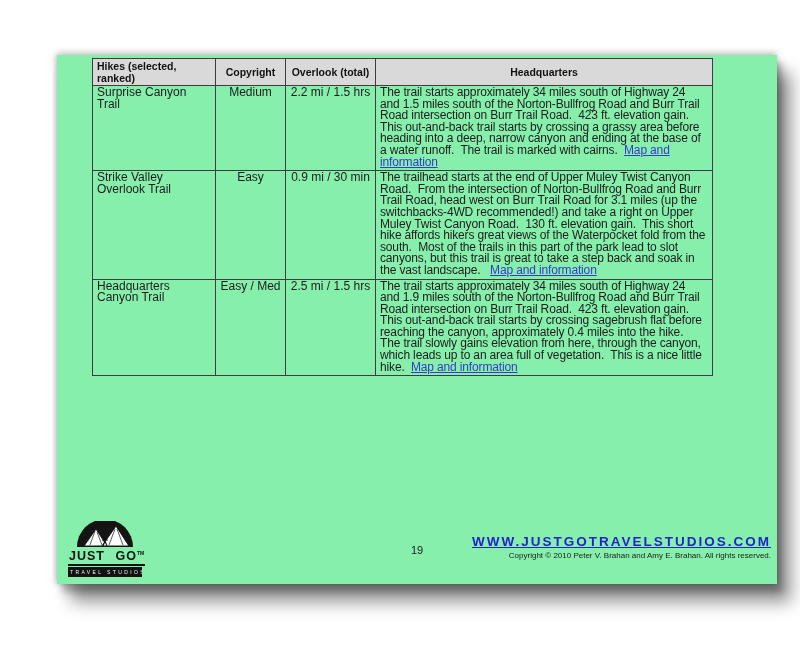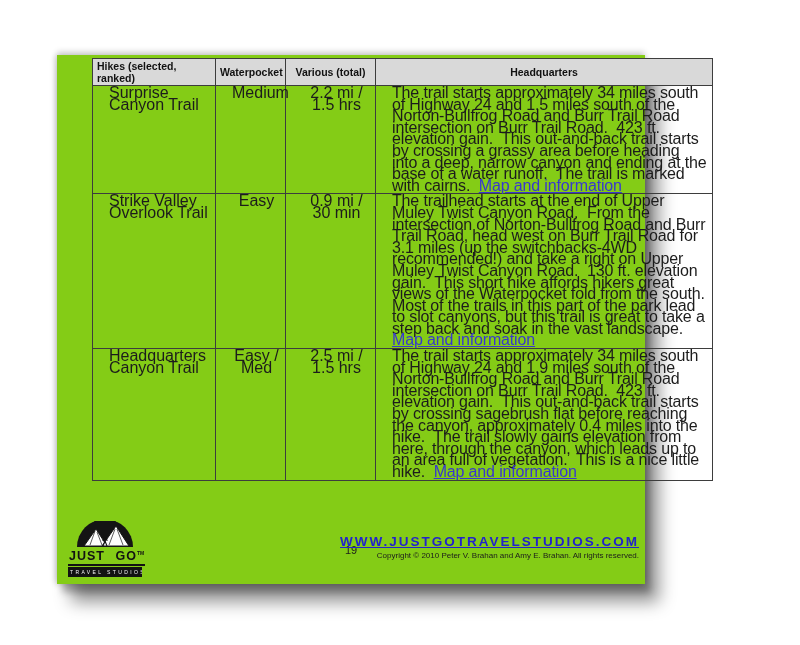--- a/index.html
+++ b/index.html
@@ -1,40 +1,40 @@
 <!DOCTYPE html>
 <html style="--link_blue: #3838cf; --footer_blue: #2323cb; --header_bg: #d9d9d9; --border: #3d3d3d;"><head>
 <meta charset="utf-8">
 <style>
   html,body{margin:0;padding:0;}
   body{
     width:800px;height:645px;background:#ffffff;overflow:hidden;position:relative;
     font-family:"Liberation Sans",sans-serif;
   }
   .sheet{
-    position:absolute;left:57px;top:55px;width:588px;height:529px;background:#84cc16;
+    position:absolute;left:57px;top:55px;width:720px;height:529px;background:#86efac;
     box-shadow:
       14px 18px 16px rgba(0,0,0,0.42),
       5px 8px 7px rgba(0,0,0,0.28),
       0 -3px 6px rgba(0,0,0,0.20),
       -3px 1px 5px rgba(0,0,0,0.10);
   }
   table.hikes{
     position:absolute;left:35px;top:3px;width:620px;
     border-collapse:collapse;table-layout:fixed;
   }
   th,td{border:1px solid var(--border,#3d3d3d);}
   th{
     background:var(--header_bg,#d9d9d9);font-size:10.5px;font-weight:bold;
     padding:1px 4px;color:#111;text-align:center;
   }
   th.al{text-align:left;}
   td{
-    font-size:16px;line-height:11.6px;color:#1c1c1c;
-    padding:1px 4px 2px 16px;vertical-align:top;
+    font-size:12px;line-height:11.6px;color:#1c1c1c;
+    padding:1px 4px 2px 4px;vertical-align:top;
   }
   td.ctr{text-align:center;}
   td.desc{letter-spacing:-0.15px;}
   td.desc span,td.note span{white-space:pre-wrap;text-align:right;}
   a.lnk{color:var(--link_blue,#3838cf);text-decoration:underline;cursor:pointer;}
   
   .logo{position:absolute;left:11px;top:466px;width:74px;text-align:center;}
   .emblem{display:block;margin:0 auto -2px auto;}
   .logo-title{
     display:inline-block;font-weight:bold;font-size:12.5px;letter-spacing:1px;
@@ -69,22 +69,22 @@
   <table class="hikes">
     <colgroup>
       <col style="width:123px">
         <col style="width:70px">
         <col style="width:90px">
         <col style="width:337px">
     </colgroup>
     <thead>
       <tr>
         <th class="al">Hikes (selected, ranked)</th>
-        <th>Waterpocket</th>
-        <th>Various (total)</th>
+        <th>Copyright</th>
+        <th>Overlook (total)</th>
         <th>Headquarters</th>
       </tr>
     </thead>
     <tbody>
       <tr>
         <td>Surprise Canyon Trail</td>
         <td class="ctr">Medium</td>
         <td class="ctr">2.2 mi / 1.5 hrs</td>
         <td class="desc"><span>The trail starts approximately 34 miles south of Highway 24 and 1.5 miles south of the Norton-Bullfrog Road and Burr Trail Road intersection on Burr Trail Road.  423 ft. elevation gain.  This out-and-back trail starts by crossing a grassy area before heading into a deep, narrow canyon and ending at the base of a water runoff.  The trail is marked with cairns.  </span><a class="lnk">Map and information</a></td>
       </tr>

